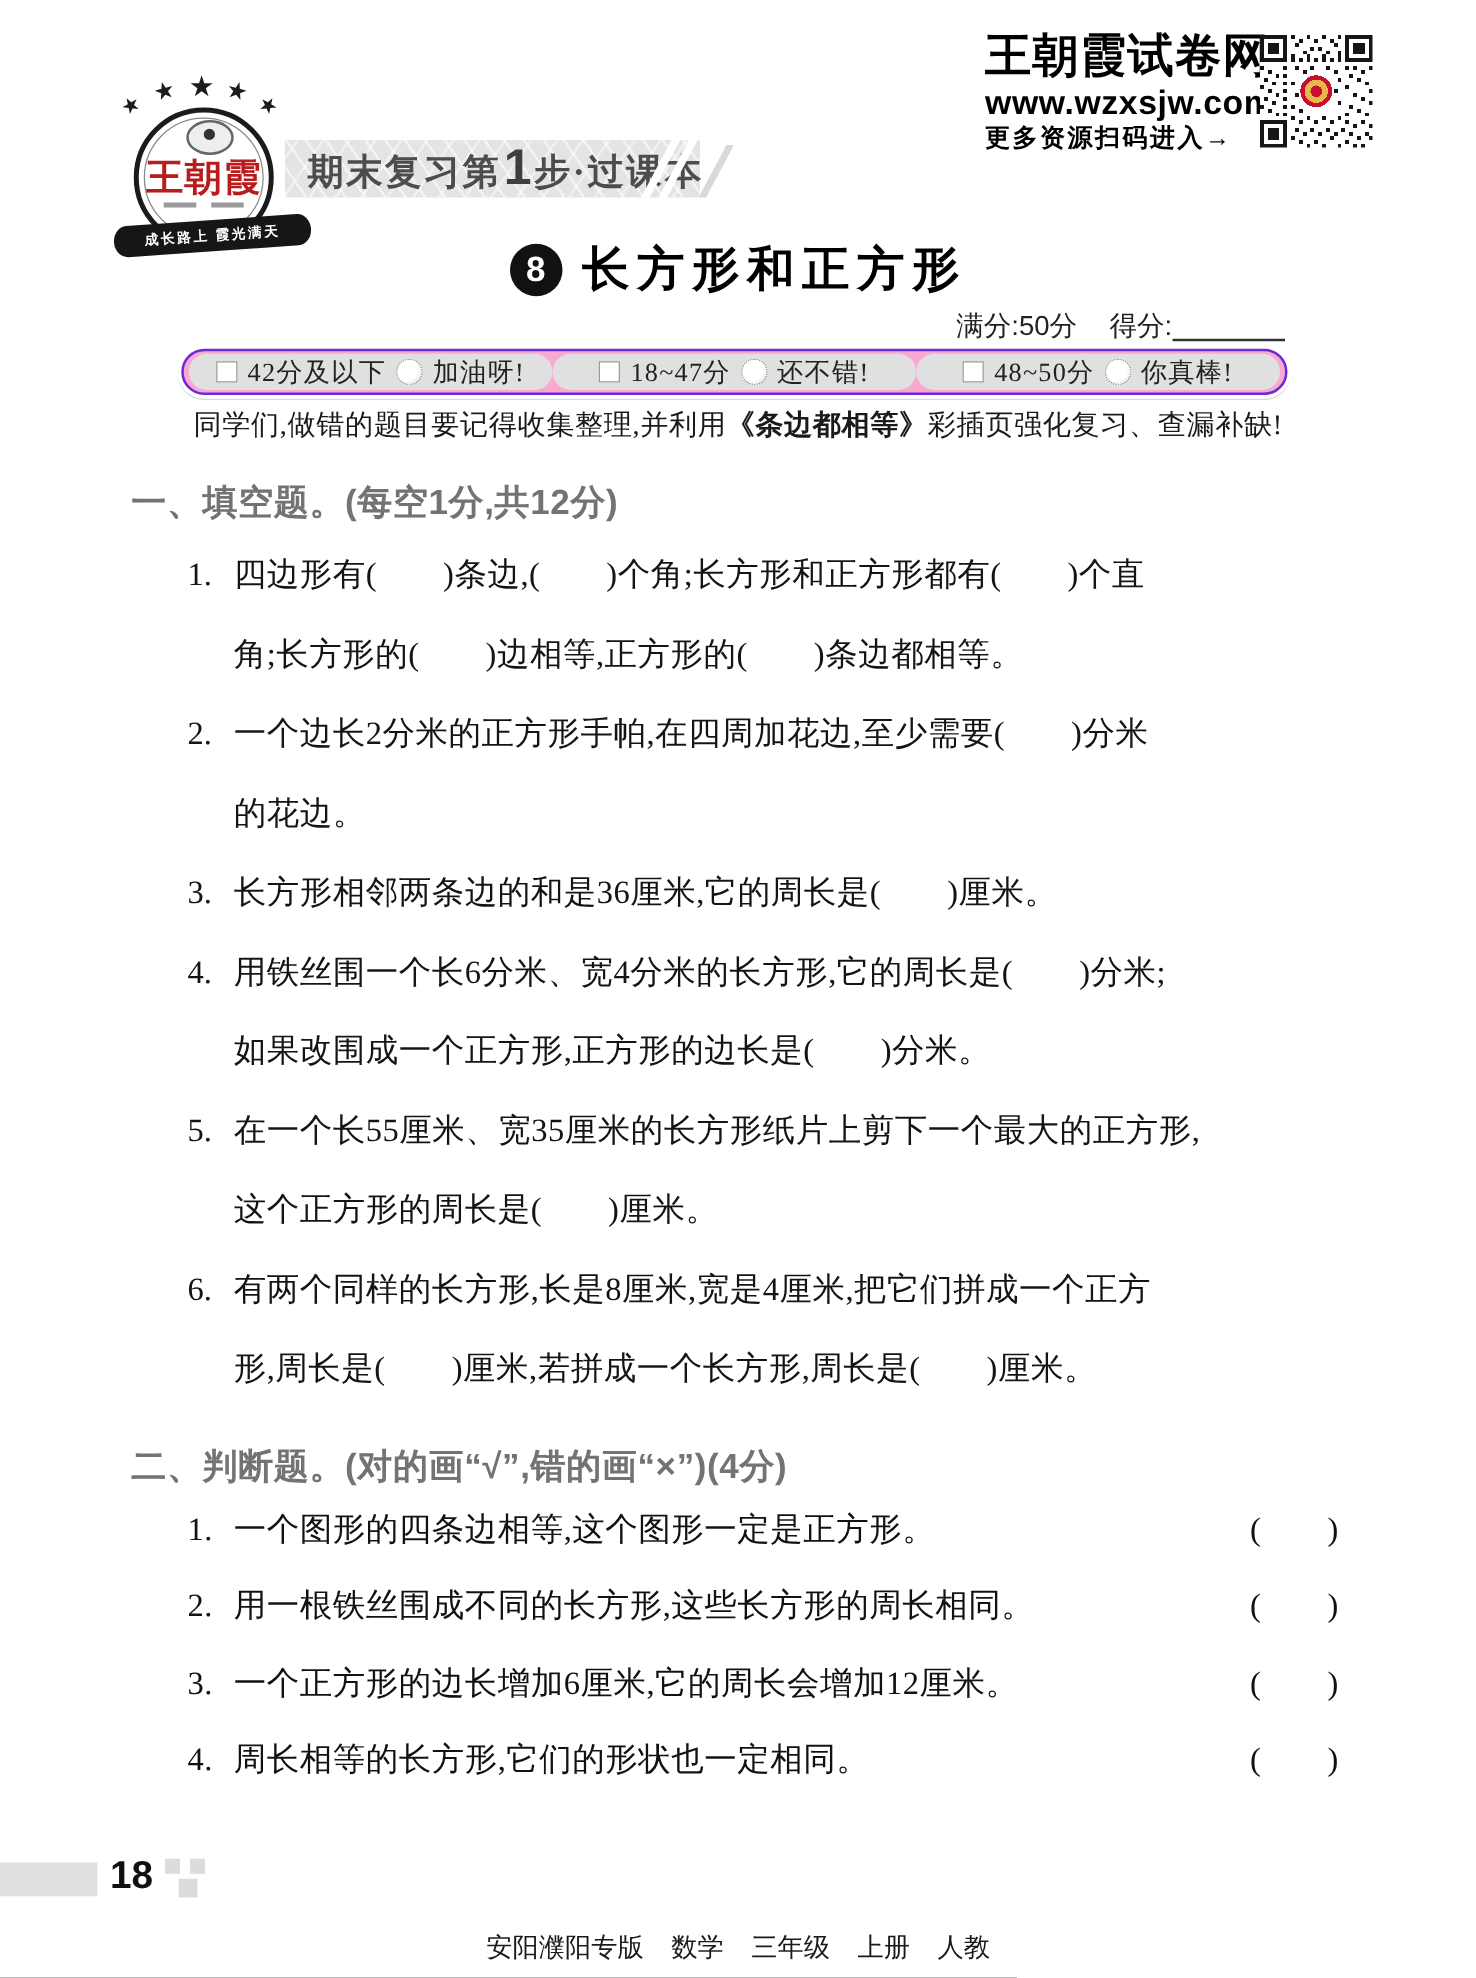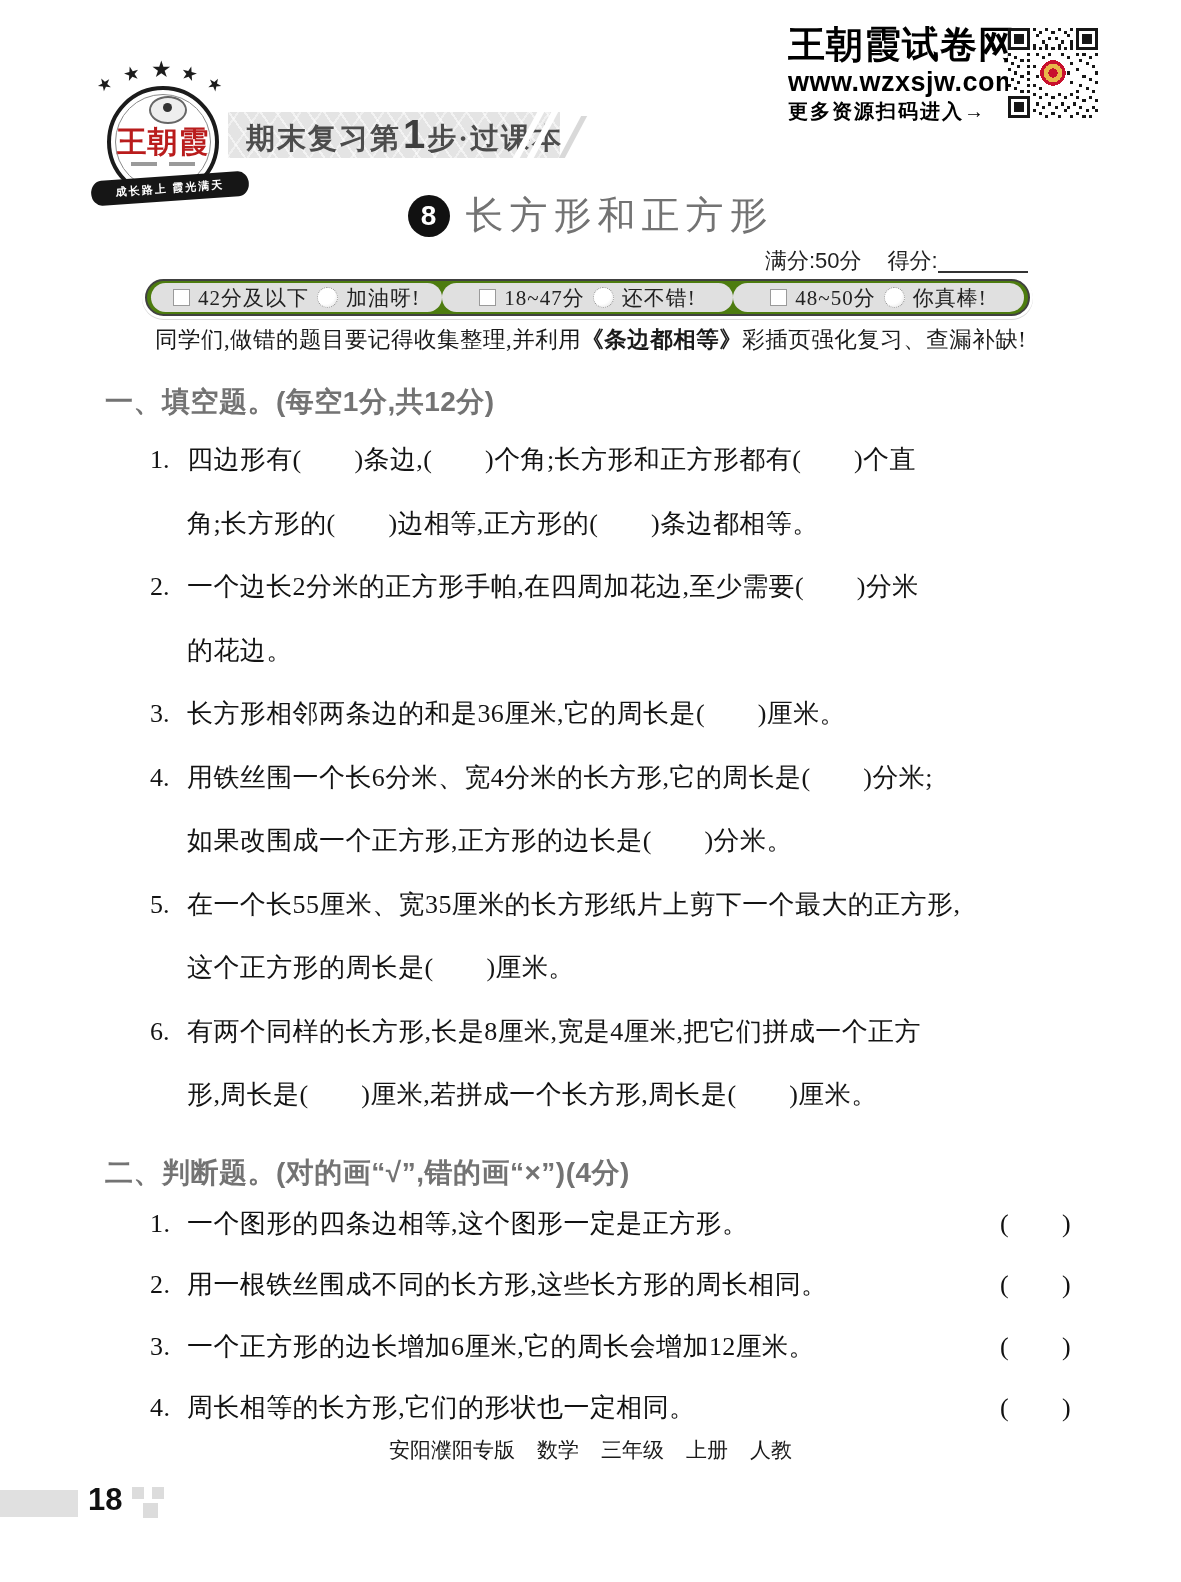--- a/index.html
+++ b/index.html
@@ -36,29 +36,29 @@
   .strip-text{color:#4c4c4c;font-weight:900;font-size:29px;letter-spacing:2px;white-space:nowrap;}
   .strip-num{font-size:40px;letter-spacing:0;padding:0 2px;color:#3e3e3e;}
   .slash{position:absolute;top:0;width:7px;height:46px;background:#fff;transform:skewX(-28deg);}
   .slash.s1{right:14px;} .slash.s2{right:28px;}
   .slash-out{position:absolute;top:4px;right:-16px;width:6px;height:42px;background:#d9d9d9;transform:skewX(-28deg);}
 
   
   .title-row{position:absolute;left:0;top:190px;width:100%;display:flex;justify-content:center;align-items:center;gap:16px;}
   .title-num{width:42px;height:42px;border-radius:50%;background:#111;color:#fff;display:flex;align-items:center;justify-content:center;
              font-family:"Liberation Sans","DejaVu Sans",sans-serif;font-weight:900;font-size:28px;}
-  .title-text{font-family:"Liberation Sans","DejaVu Sans",sans-serif;font-weight:400;font-size:38px;letter-spacing:6px;color:#737373;}
+  .title-text{font-family:"Liberation Sans","DejaVu Sans",sans-serif;font-weight:700;font-size:38px;letter-spacing:6px;color:#000000;}
 
   
   .score-line{position:absolute;left:765px;top:246px;font-size:22px;font-family:"Liberation Sans","DejaVu Sans",sans-serif;color:#222;display:flex;align-items:center;}
   .score-line .gap{width:26px;}
   .score-blank{display:inline-block;width:90px;border-bottom:2px solid #333;height:22px;}
 
   
-  .pill{position:absolute;left:145px;top:279px;width:885px;height:37px;background:#4d7c0f;border:2px solid #404040;
+  .pill{position:absolute;left:145px;top:279px;width:885px;height:37px;background:#f9a8d4;border:2px solid #6d28d9;
         border-radius:20px;box-sizing:border-box;display:flex;padding:2px 4px;box-shadow:0 0 0 3px #fff,0 1px 0 3px #d8d8d8;}
   .seg{flex:1;background:#e0e0e0;border-radius:16px;display:flex;align-items:center;justify-content:center;gap:8px;}
   .checkbox{width:15px;height:15px;background:#fff;border:1.5px solid #9a9a9a;display:inline-block;}
   .seg-label{font-size:21px;color:#222;letter-spacing:1px;}
   .face{width:19px;height:19px;border-radius:50%;border:1.5px dotted #8d8d8d;background:radial-gradient(circle at 38% 35%,#fff 55%,#dcdcdc);display:inline-block;}
 
   
   .notice{position:absolute;left:0;top:324px;width:100%;text-align:center;font-size:22.5px;color:#1a1a1a;letter-spacing:.5px;}
   .notice b{font-family:"Liberation Sans","DejaVu Sans",sans-serif;font-weight:900;}
 
@@ -74,21 +74,21 @@
   .jrow .num{position:absolute;left:0;top:0;}
   .jrow .parens{flex:none;}
 
   
   .foot-bar{position:absolute;left:0;top:1490px;width:78px;height:27px;background:#e0e0e0;}
   .foot-page{position:absolute;left:88px;top:1482px;font-family:"Liberation Sans","DejaVu Sans",sans-serif;font-weight:900;font-size:31px;color:#111;}
   .sq{position:absolute;background:#dcdcdc;}
   .sq1{left:132px;top:1487px;width:12px;height:12px;}
   .sq2{left:152px;top:1487px;width:12px;height:12px;}
   .sq3{left:143px;top:1503px;width:15px;height:15px;}
-  .foot-text{position:absolute;left:0;top:1436px;width:100%;text-align:center;font-size:21px;color:#1a1a1a;}
+  .foot-text{position:absolute;left:0;top:1544px;width:100%;text-align:center;font-size:21px;color:#1a1a1a;}
   .foot-text span{margin:0 11px;}
 </style>
 </head>
 <body>
 
 <div class="page">
 
   <div class="badge">
     <span class="star" style="left:2px;top:18px;font-size:17px;transform:rotate(-30deg);">★</span>
     <span class="star" style="left:28px;top:6px;font-size:19px;transform:rotate(-15deg);">★</span>

